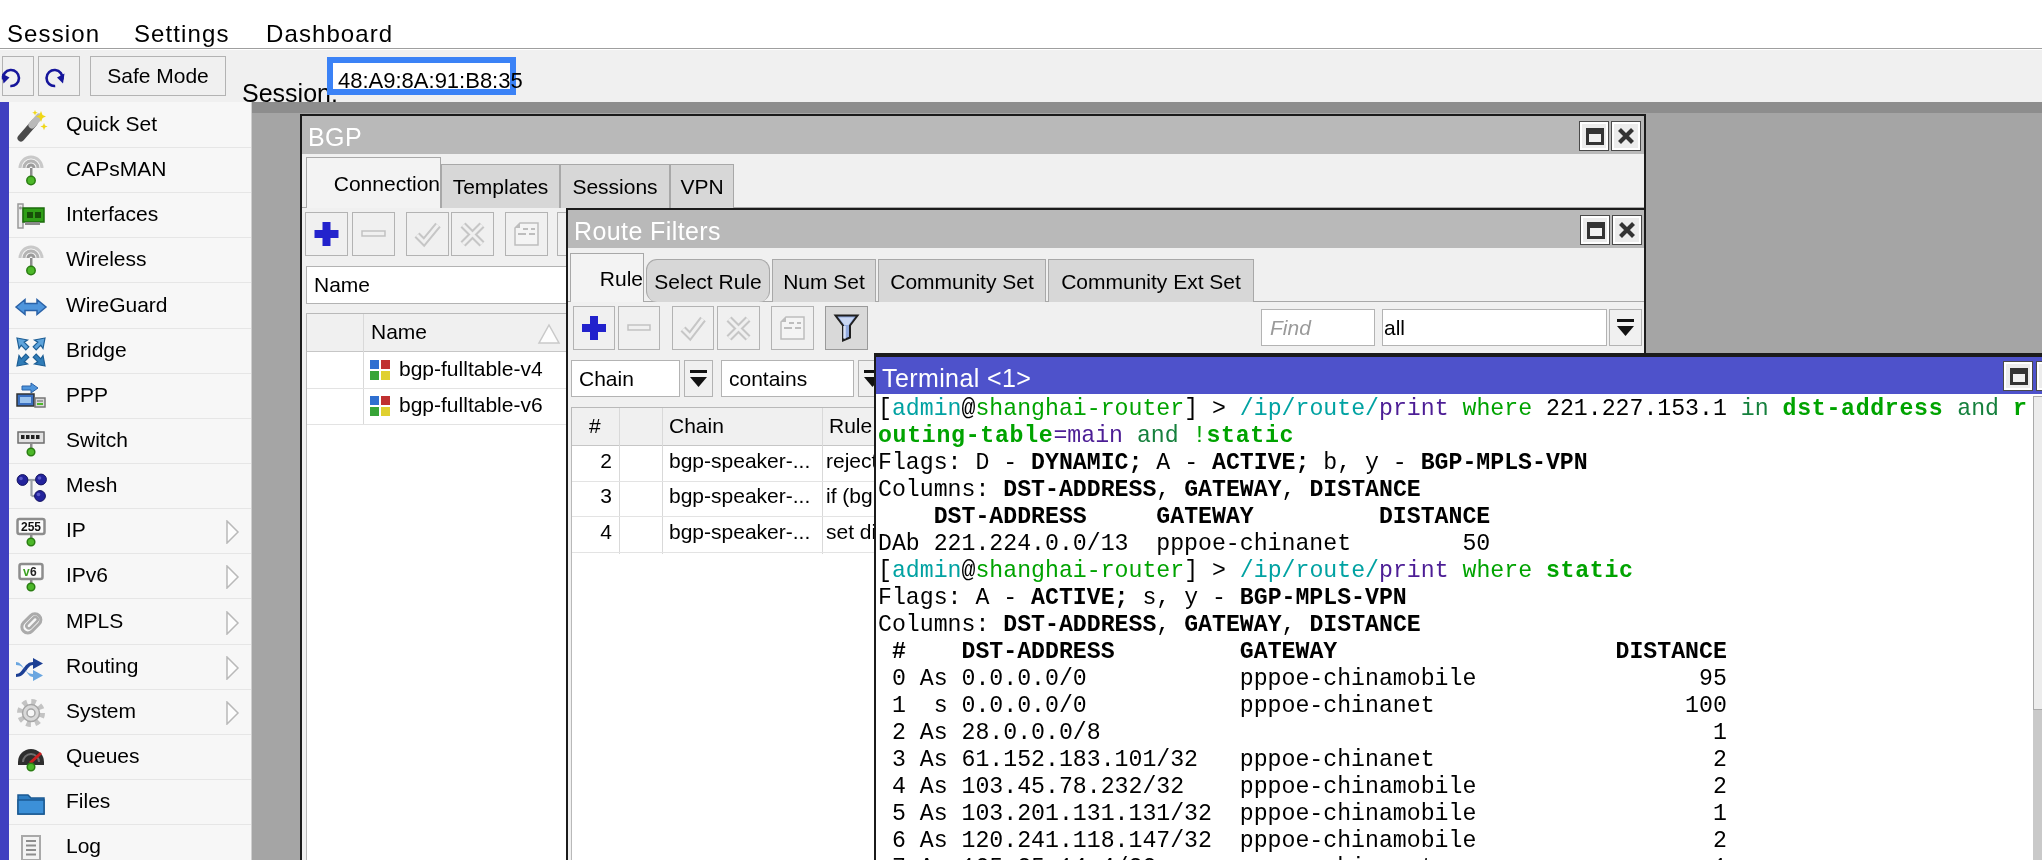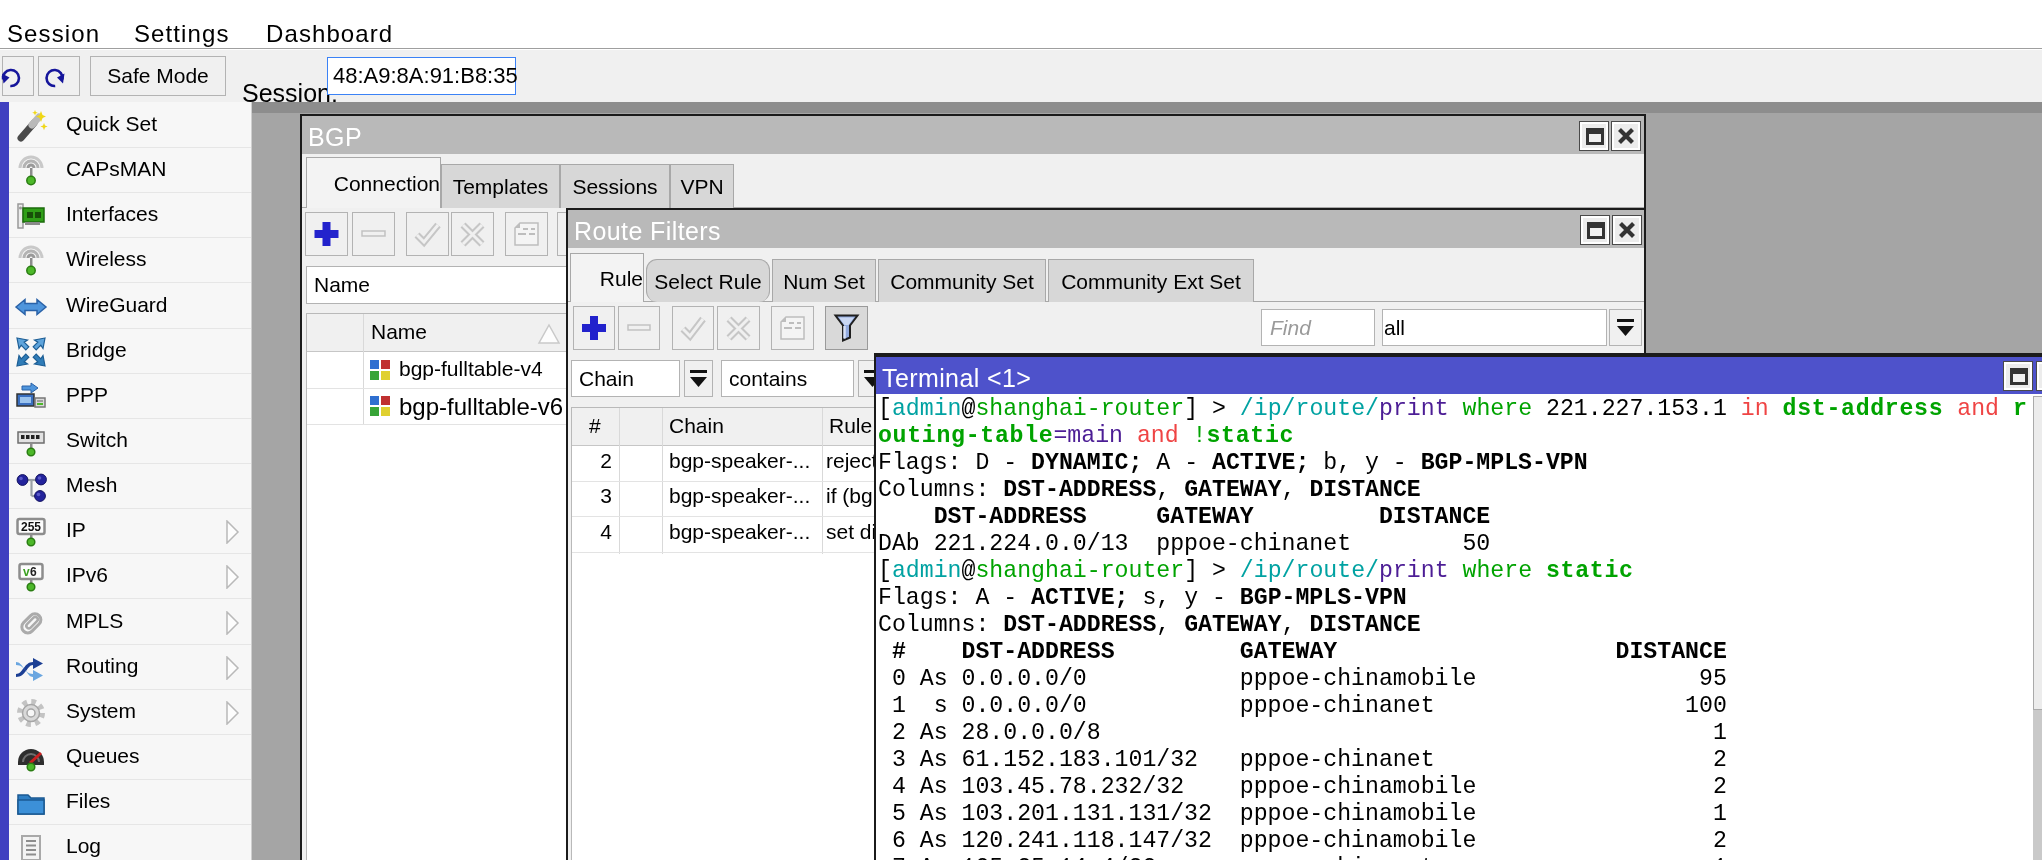--- a/index.html
+++ b/index.html
@@ -6,21 +6,21 @@
   html,body { width:2042px; height:860px; overflow:hidden; }
   body { font-family:"Liberation Sans", sans-serif; position:relative; background:#fff; }
   #screen { position:absolute; left:0; top:16px; width:2042px; height:860px; overflow:hidden; }
   .abs { position:absolute; }
 
   
   #menubar { left:0; top:0; width:2042px; height:33px; background:#ffffff; border-bottom:1px solid #9f9f9f; }
   #menubar span { position:absolute; top:4px; font-size:24px; letter-spacing:1.1px; color:#000; }
   #toolbar { left:0; top:34px; width:2042px; height:52px; background:#f0f0f0; }
   .tbtn { position:absolute; background:#f0f0f0; border:1px solid #b3b3b3; }
-  #sessin { position:absolute; left:327px; top:7px; width:189px; height:38px; background:#fff; border:1px solid #3b82f6; font-size:22px; line-height:36px; padding-left:5px; }
+  #sessin { position:absolute; left:327px; top:7px; width:189px; height:38px; background:#fff; border:6px solid #3b82f6; font-size:22px; line-height:36px; padding-left:5px; }
 
   
   #desktop { left:252px; top:86px; width:1790px; height:774px; background:#a5a5a5; }
   #deskband { left:252px; top:86px; width:1790px; height:11px; background:#8d8d8d; }
 
   
   #sidebar { left:0; top:86px; width:252px; height:774px; background:#f7f7f7; border-right:1px solid #cfcfcf; }
   #bluestrip { position:absolute; left:0; top:0; width:9px; height:774px; background:#4040c0; }
   .mitem { position:absolute; left:9px; width:242px; height:45px; border-bottom:1px solid #e6e6e6; }
   .mitem .lbl { position:absolute; left:57px; top:9px; font-size:21px; color:#000; }
@@ -43,21 +43,21 @@
   .input { position:absolute; background:#ffffff; border:1px solid #b3b3b3; font-size:21px; color:#000; }
   .combobtn { position:absolute; background:#f0f0f0; border:1px solid #b3b3b3; }
   .tcell { position:absolute; font-size:21px; color:#000; white-space:nowrap; overflow:hidden; }
 
   
   #termtext { position:absolute; left:2px; top:39px; width:1155px; height:620px; font-family:"Liberation Mono", monospace; font-size:23.2px; line-height:27px; white-space:pre; color:#000; }
   .tc { color:#00a2a2; } 
   .tg { color:#00a300; } 
   .tG { color:#00a300; font-weight:bold; letter-spacing:0.7px; } 
   .tm { color:#4c1d95; } 
-  .to { color:#ef4444; } 
+  .to { color:#15803d; } 
   .tb { font-weight:bold; }
 </style>
 </head>
 <body>
 <div id="screen">
 
   <div id="menubar" class="abs">
     <span style="left:7px;">Session</span>
     <span style="left:134px;">Settings</span>
     <span style="left:266px;">Dashboard</span>
@@ -320,21 +320,21 @@
           <rect x="0" y="11" width="9" height="9" fill="#37a437"></rect>
           <rect x="11" y="11" width="9" height="9" fill="#e0d030"></rect>
         </svg>
       <div class="abs" style="left:92px; top:43px; font-size:21px;">bgp-fulltable-v4</div>
       <svg class="abs" style="left:63px; top:82px;" width="21" height="21">
           <rect x="0" y="0" width="9" height="9" fill="#2f6fd0"></rect>
           <rect x="11" y="0" width="9" height="9" fill="#c03030"></rect>
           <rect x="0" y="11" width="9" height="9" fill="#37a437"></rect>
           <rect x="11" y="11" width="9" height="9" fill="#e0d030"></rect>
         </svg>
-      <div class="abs" style="left:92px; top:79px; font-size:24px;">bgp-fulltable-v6</div>
+      <div class="abs" style="left:92px; top:79px; font-size:21px;">bgp-fulltable-v6</div>
     </div>
     <div class="abs" style="left:4px; top:748px; width:856px; height:22px; background:#ececec; border:1px solid #b9b9b9;">
       <div class="abs" style="left:0; top:0; width:36px; height:20px; background:#f0f0f0; border-right:1px solid #b9b9b9;"><svg width="36" height="20">
             <polygon points="13,10 21,4 21,16" fill="#222"></polygon>
           </svg></div>
     </div>
   </div>
 
   <div class="win" id="rfwin" style="left:566px; top:192px; width:1080px; height:688px;">
     <div class="tbar">

